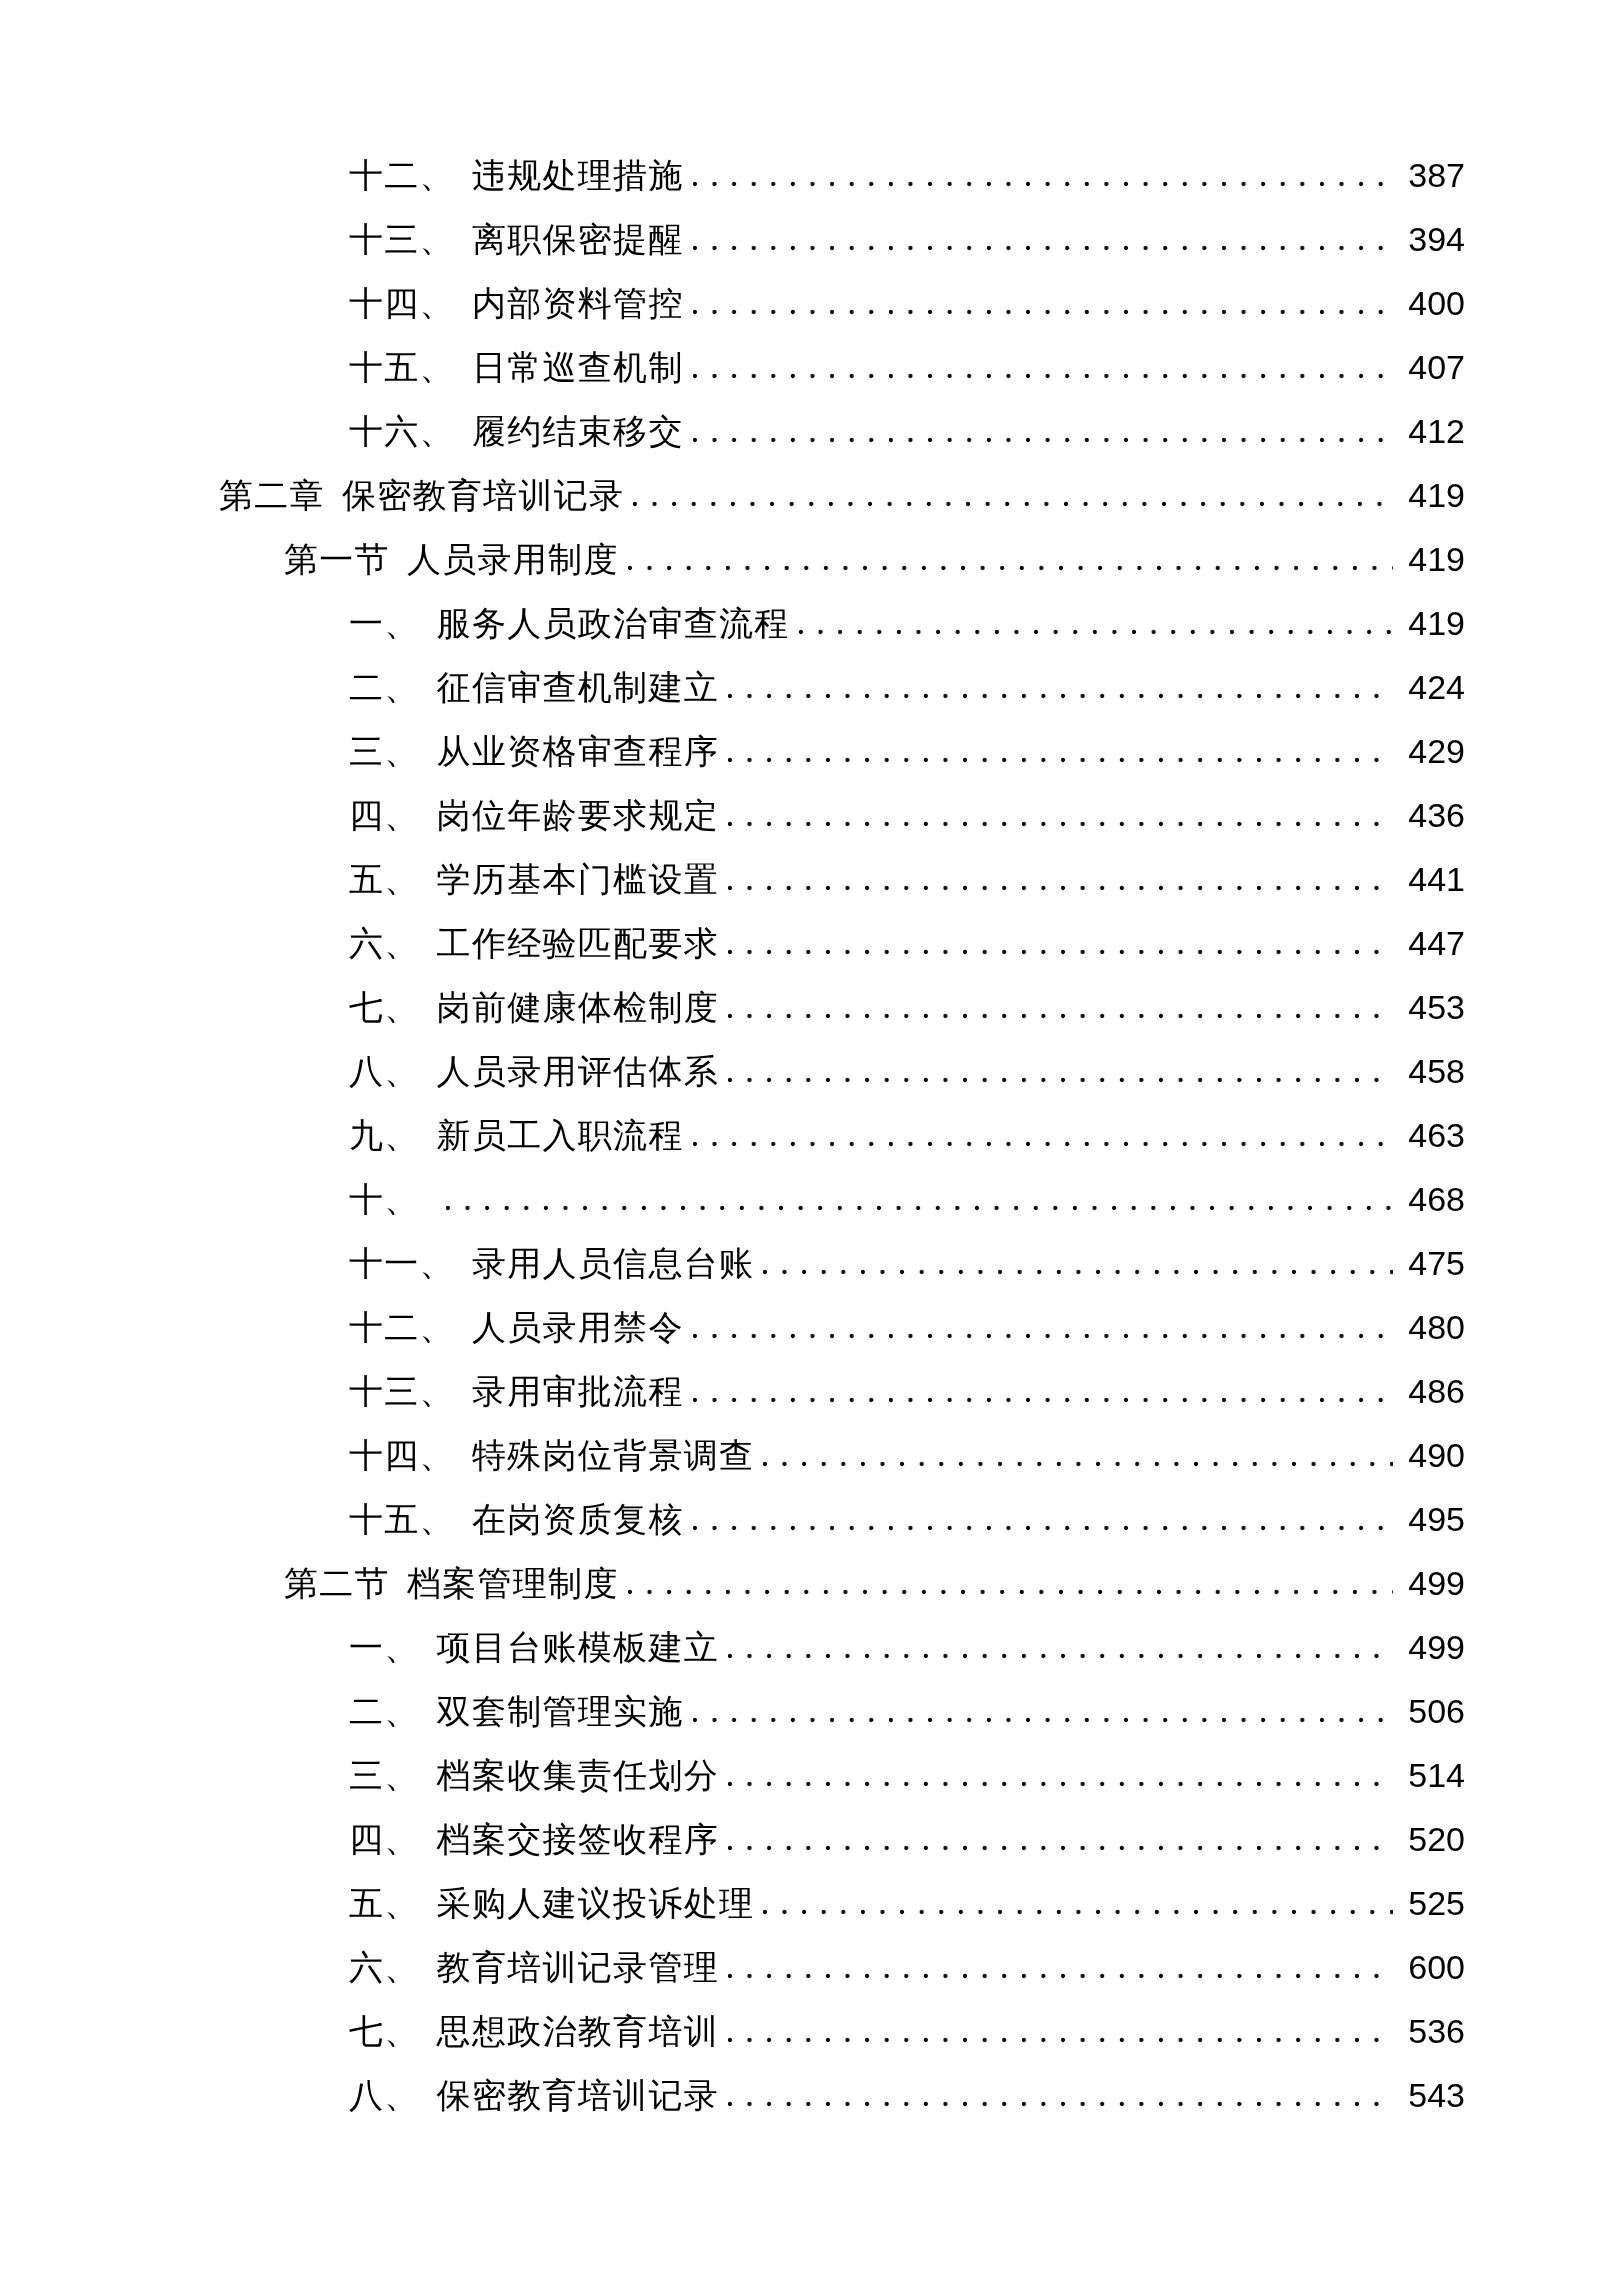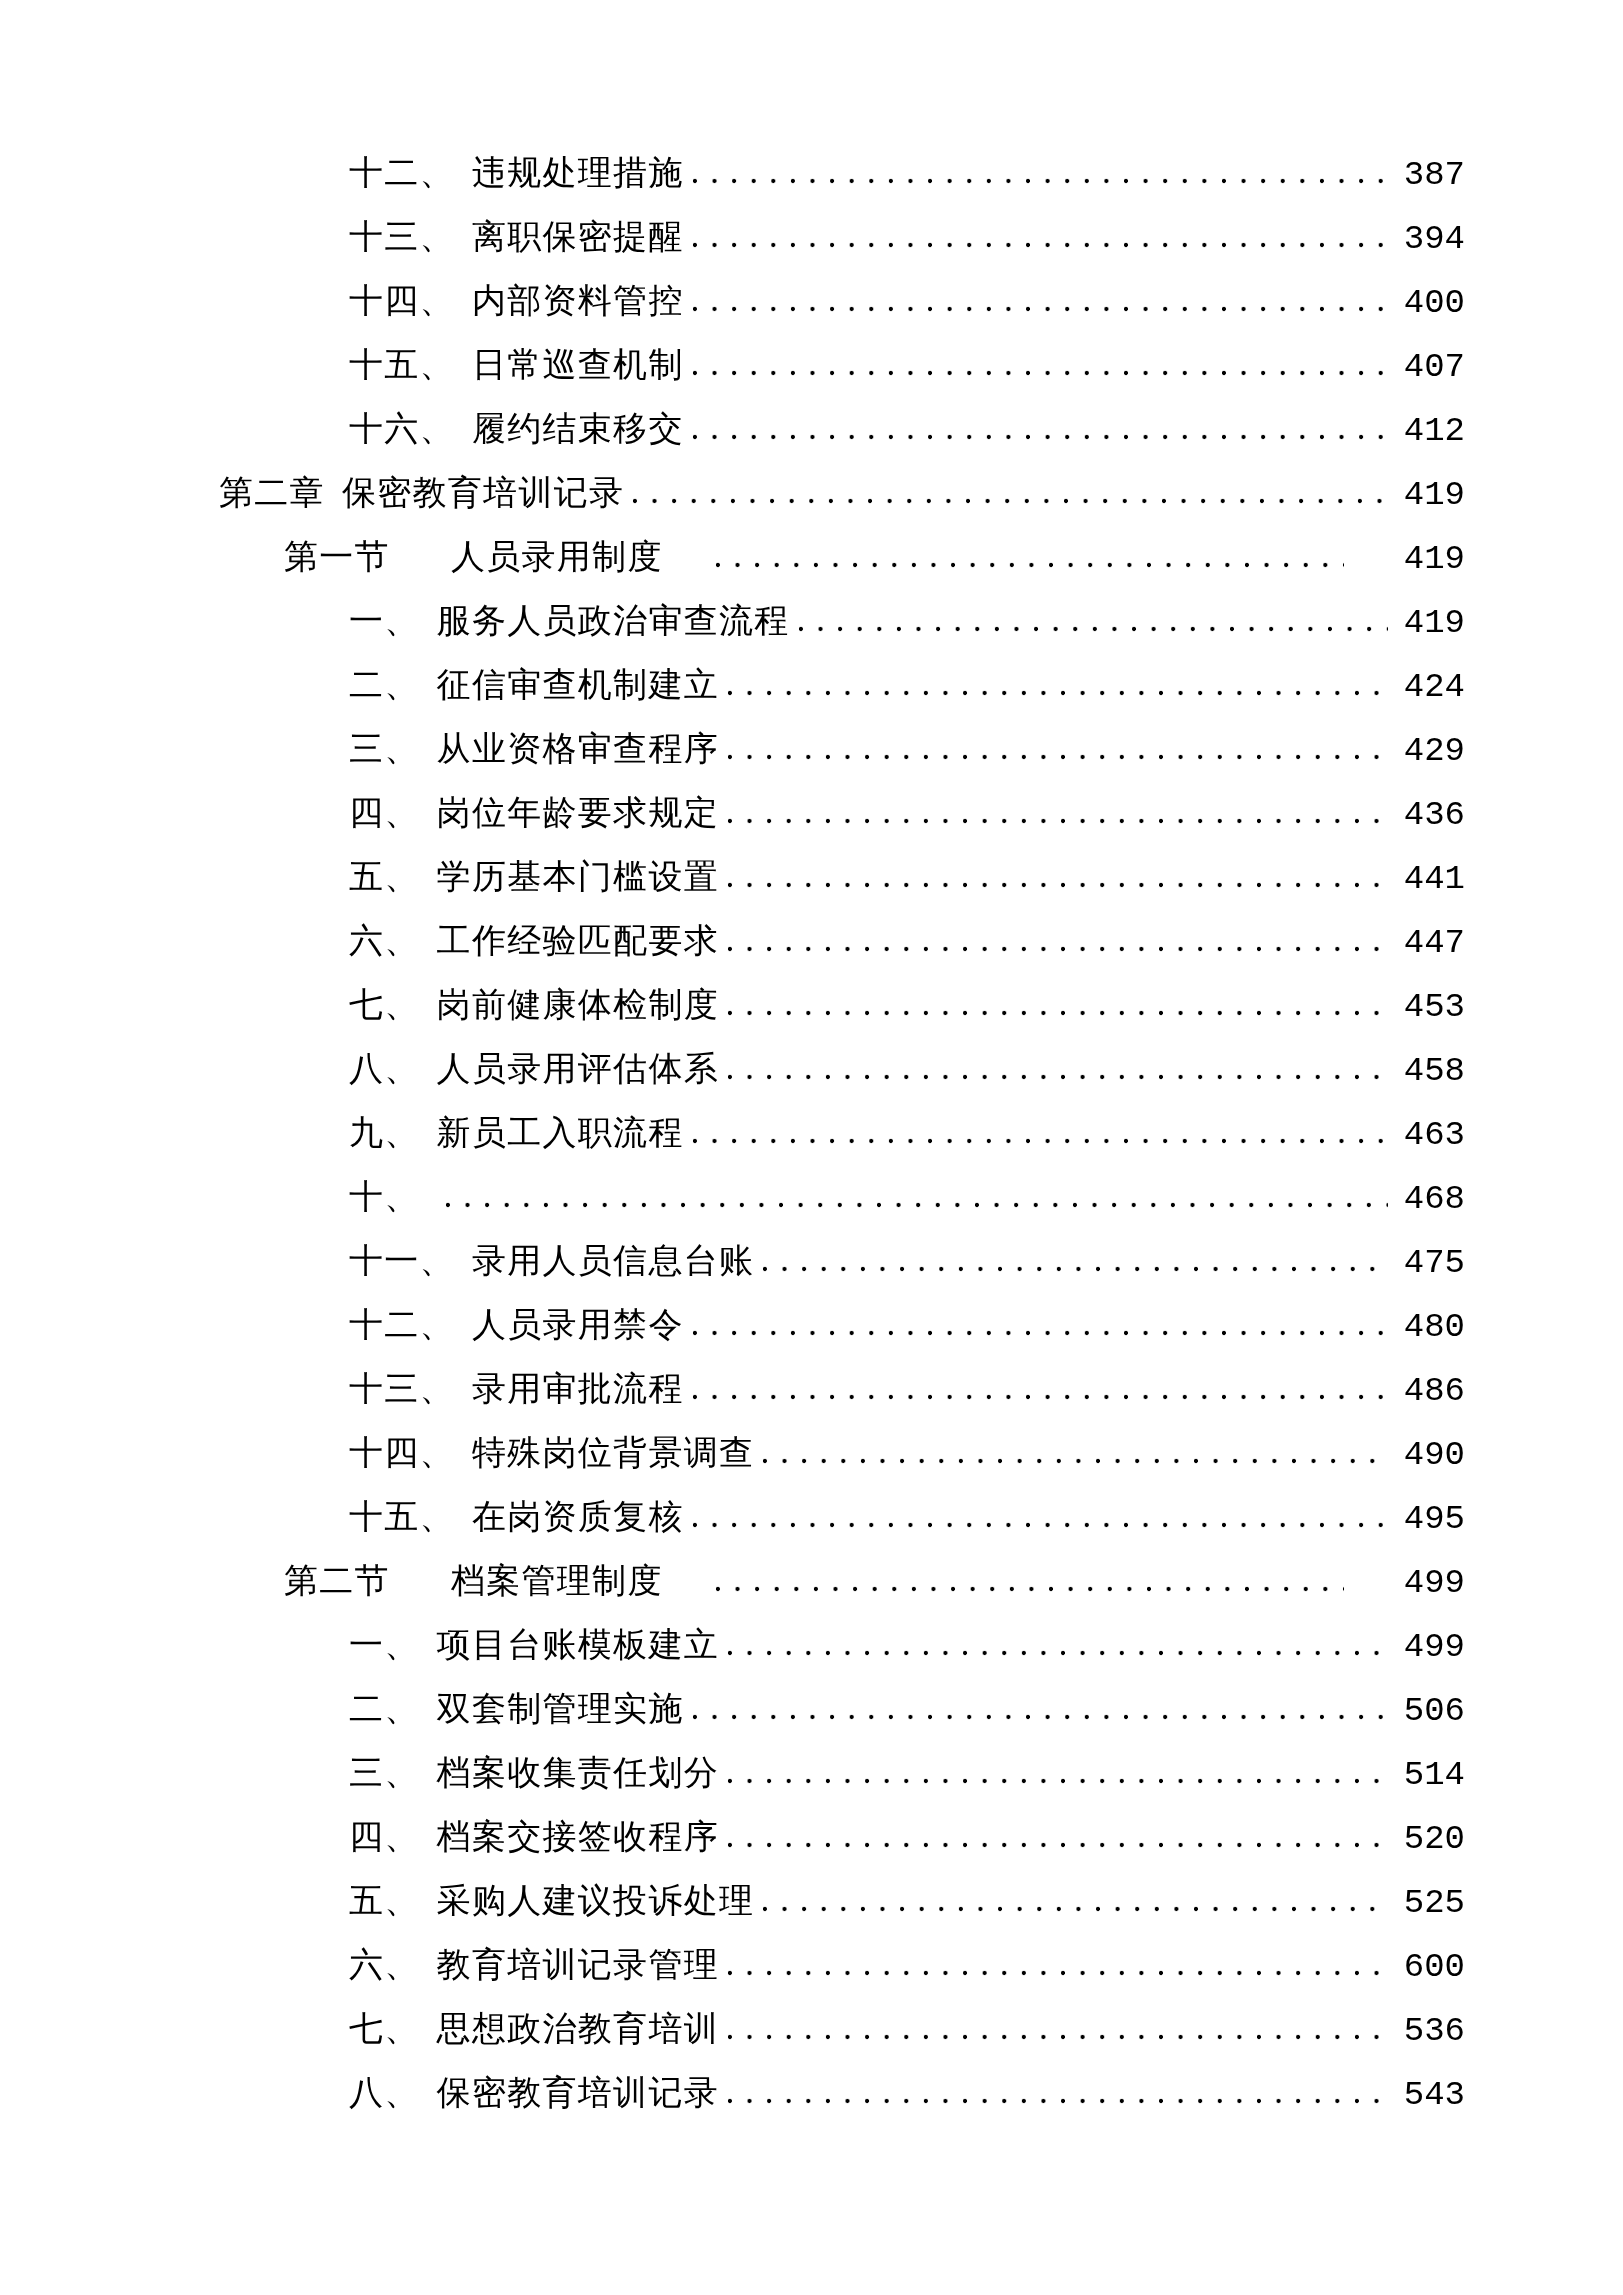--- a/index.html
+++ b/index.html
@@ -6,21 +6,21 @@
     margin: 0;
     padding: 0;
     background: #ffffff;
   }
   .page {
     position: relative;
     width: 1623px;
     height: 2295px;
     background: #ffffff;
     overflow: hidden;
-    font-family: Liberation Mono, monospace;
+    font-family: Liberation Sans, sans-serif;
     color: #000000;
   }
   .toc {
     position: absolute;
     left: 219px;
     top: 143px;
     right: 158px;
   }
   .toc-row {
     display: flex;
@@ -34,21 +34,21 @@
     white-space: nowrap;
   }
   .toc-row .enum {
     margin-right: 17px;
     letter-spacing: 1.3px;
   }
   .toc-row .title {
     letter-spacing: 1.3px;
   }
   .level-chapter { margin-left: 0; }
-  .level-section { margin-left: 65px; gap: 44px; }
+  .level-section { margin-left: 65px; }
   .level-item    { margin-left: 130px; }
   .leader {
     flex: 1 1 auto;
     min-width: 26px;
     height: 5.9px;
     line-height: 0;
     margin-left: 7.9px;
     margin-right: 15.7px;
     background-image: radial-gradient(circle at 2.9px 2.9px, #000000 2px, rgba(0,0,0,0) 2.3px);
     background-size: 19.6px 5.9px;

